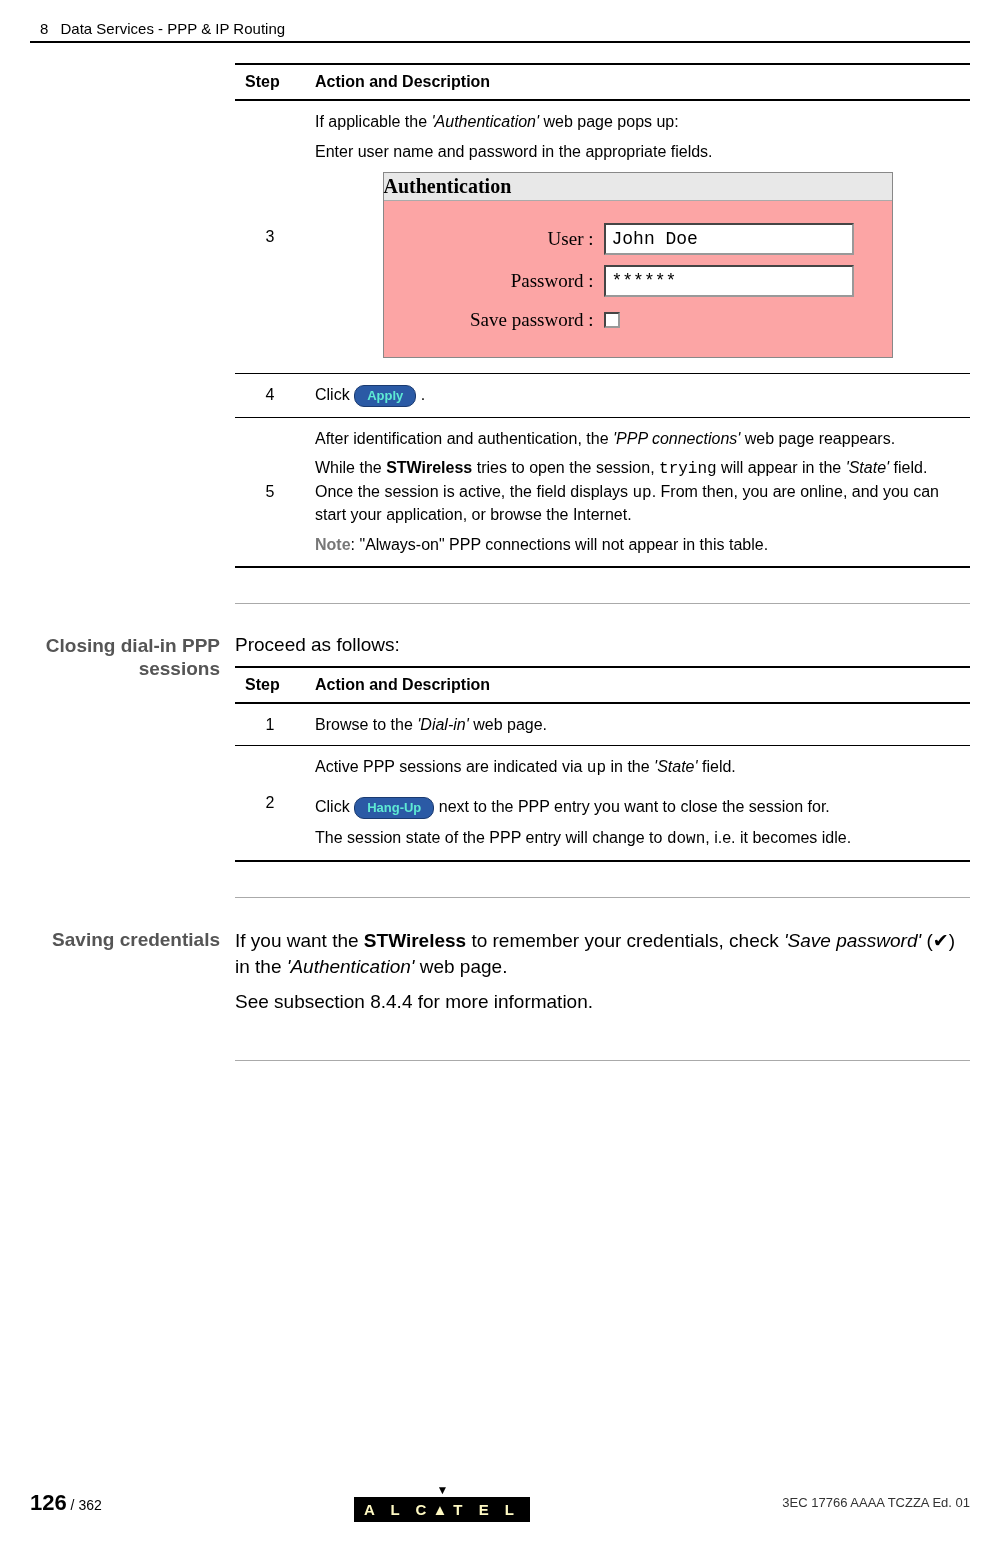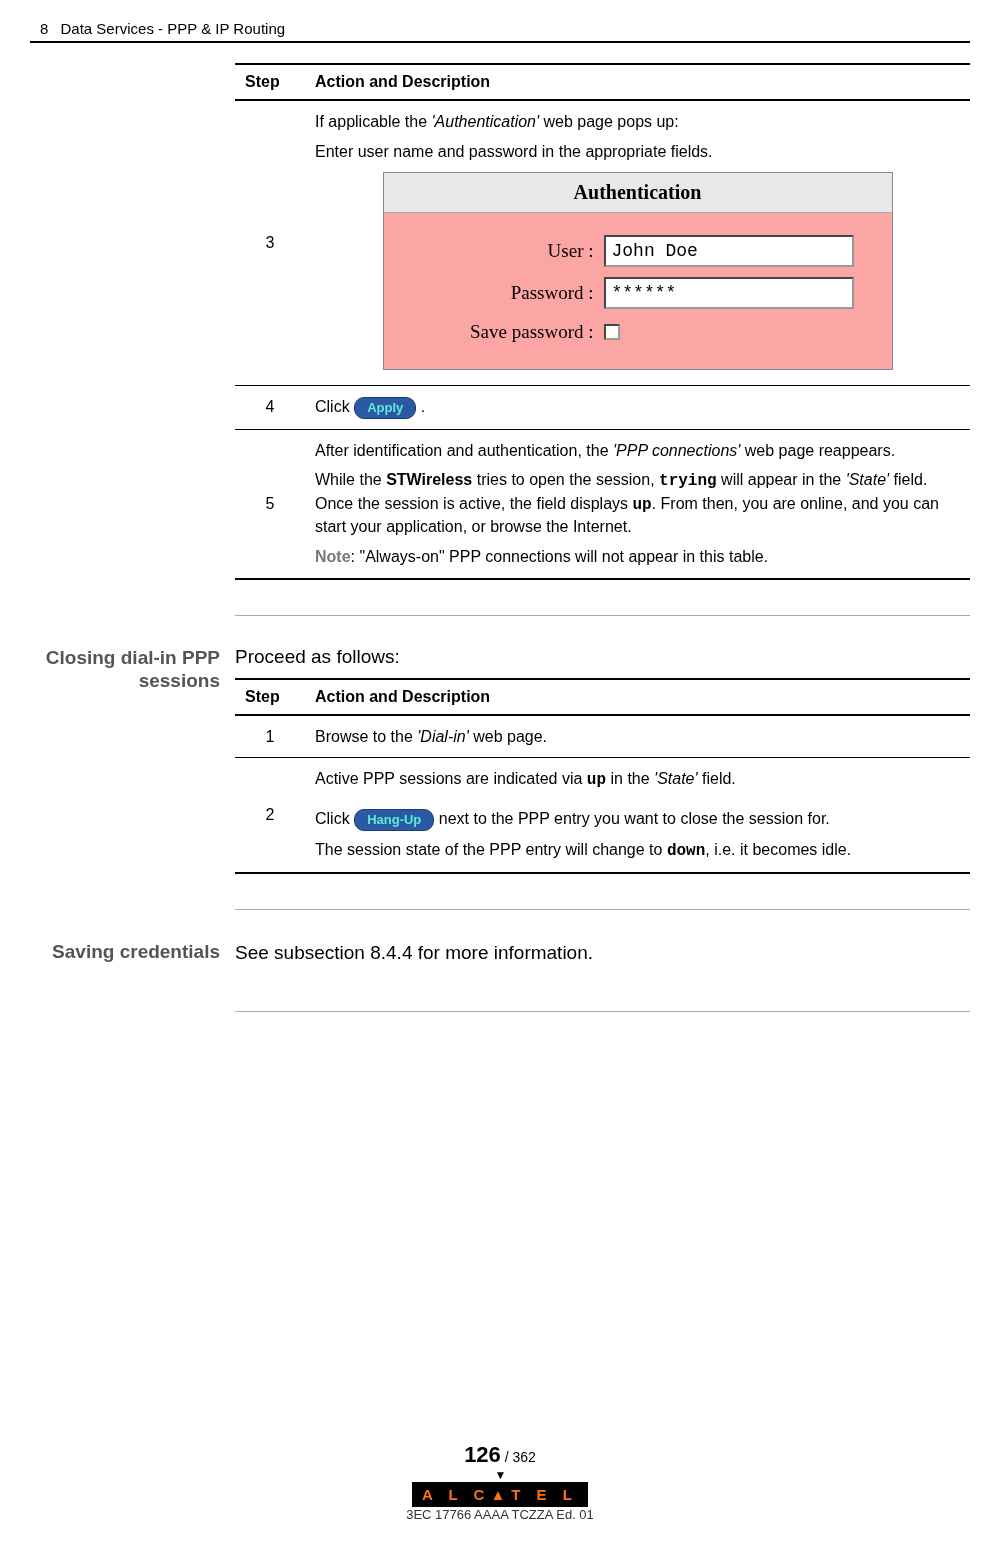--- a/index.html
+++ b/index.html
@@ -57,21 +57,21 @@
     padding: 10px 10px;
     vertical-align: top;
     line-height: 1.35;
   }
   table.steps tr:last-child td { border-bottom: 2px solid #000; }
   table.steps td.step-num { text-align: center; vertical-align: middle; }
   .para { margin-bottom: 8px; }
   .para:last-child { margin-bottom: 0; }
   .bold { font-weight: bold; }
   .ital { font-style: italic; }
-  .mono { font-family: "Courier New", monospace; font-weight: bold; }
+  .mono { font-family: "Courier New", monospace; font-weight: normal; }
   .note-label { color: #777; font-weight: bold; }
   .hr-light { border: none; border-top: 1px solid #aaa; margin: 35px 0 30px 205px; }
   .btn-pill {
     display: inline-block;
     background: #2b5aa5;
     color: #5eead4;
     font-weight: bold;
     font-size: 13px;
     padding: 2px 12px;
     border-radius: 10px;
@@ -81,24 +81,23 @@
   }
   
   .auth-outer {
     margin: 10px auto 5px auto;
     width: 510px;
     border: 1px solid #888;
     background: #e8e8e8;
     font-family: Georgia, 'Times New Roman', serif;
   }
   .auth-title {
-    text-align: center;
     font-weight: bold;
     font-size: 20px;
-    padding: 6px 0;
+    padding: 0 0;
     border-bottom: 1px solid #aaa;
   }
   .auth-body {
     padding: 12px 20px 14px 20px;
     background: #fca5a5;
   }
   .auth-row { display: flex; align-items: center; margin: 10px 0; }
   .auth-label { width: 200px; text-align: right; padding-right: 10px; font-size: 19px; }
   .auth-input {
     font-family: "Courier New", monospace;
@@ -119,28 +118,27 @@
   .check-glyph { font-family: "Comic Sans MS", cursive; }
   
   .footer {
     position: absolute;
     bottom: 20px;
     left: 30px; right: 30px;
     display: flex;
     align-items: center;
     justify-content: space-between;
     font-size: 14px;
-    flex-direction: column;
   }
   .page-num .big { font-size: 22px; font-weight: bold; }
   .logo-wrap { text-align: center; }
   .tri { font-size: 12px; letter-spacing: -1px; }
   .logo {
     background: #000;
-    color: #f97316;
+    color: #fef9c3;
     padding: 4px 10px;
     letter-spacing: 6px;
     font-size: 15px;
     font-weight: bold;
     display: inline-block;
   }
   .logo .up { display:inline-block; }
   .docref { font-size: 13px; color: #333; }
 </style>
 </head>
@@ -256,20 +254,23 @@
         </tbody>
       </table>
     </div>
   </div>
 
   <hr class="hr-light">
 
   <div class="row">
     <div class="side-label">Saving credentials</div>
     <div class="main-col body-text">
+      <p>
+        <span>If you want the </span><span class="bold">STWireless</span><span> to remember your credentials, check </span><span class="ital">'Save password'</span><span> (</span><span class="check-glyph">✔</span><span>) in the </span><span class="ital">'Authentication'</span><span> web page.</span>
+      </p>
       <p>See subsection 8.4.4 for more information.</p>
     </div>
   </div>
 
   <hr class="hr-light">
 
 </div>
 
 <div class="footer">
   <div class="page-num">

